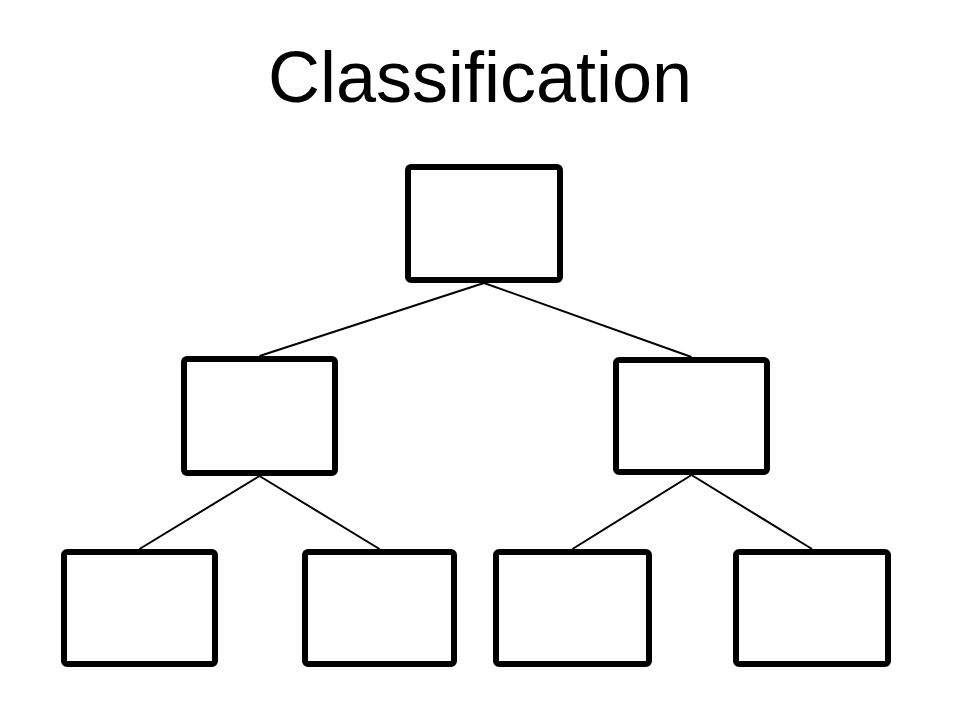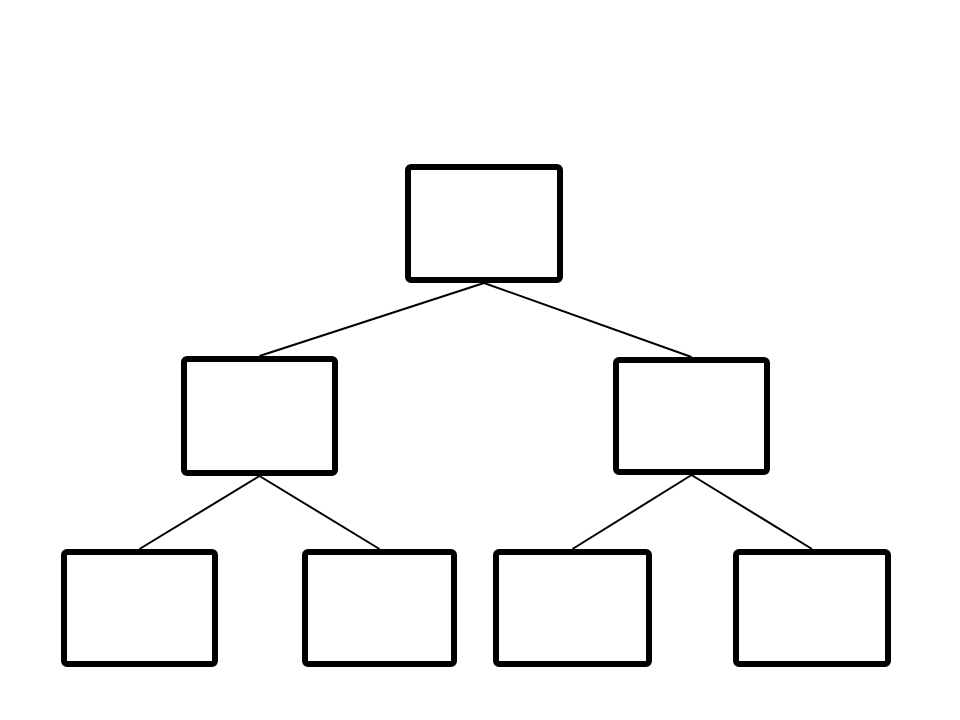--- a/index.html
+++ b/index.html
@@ -40,20 +40,21 @@
     position: absolute;
     box-sizing: border-box;
     border-style: solid;
     border-radius: 6px;
   }
 </style>
 </head>
 <body>
 
 <div class="slide">
+  <h1 class="slide-title">Classification</h1>
 
   <svg class="connector-svg" viewBox="0 0 960 720" xmlns="http://www.w3.org/2000/svg">
       <line x1="484" y1="283" x2="259.5" y2="356" stroke="#000000" stroke-width="2"></line>
       <line x1="484" y1="283" x2="691.5" y2="357" stroke="#000000" stroke-width="2"></line>
       <line x1="259.5" y1="476" x2="139.5" y2="549" stroke="#000000" stroke-width="2"></line>
       <line x1="259.5" y1="476" x2="379.5" y2="549" stroke="#000000" stroke-width="2"></line>
       <line x1="691.5" y1="475" x2="572.5" y2="549" stroke="#000000" stroke-width="2"></line>
       <line x1="691.5" y1="475" x2="812" y2="549" stroke="#000000" stroke-width="2"></line>
     </svg>
 

